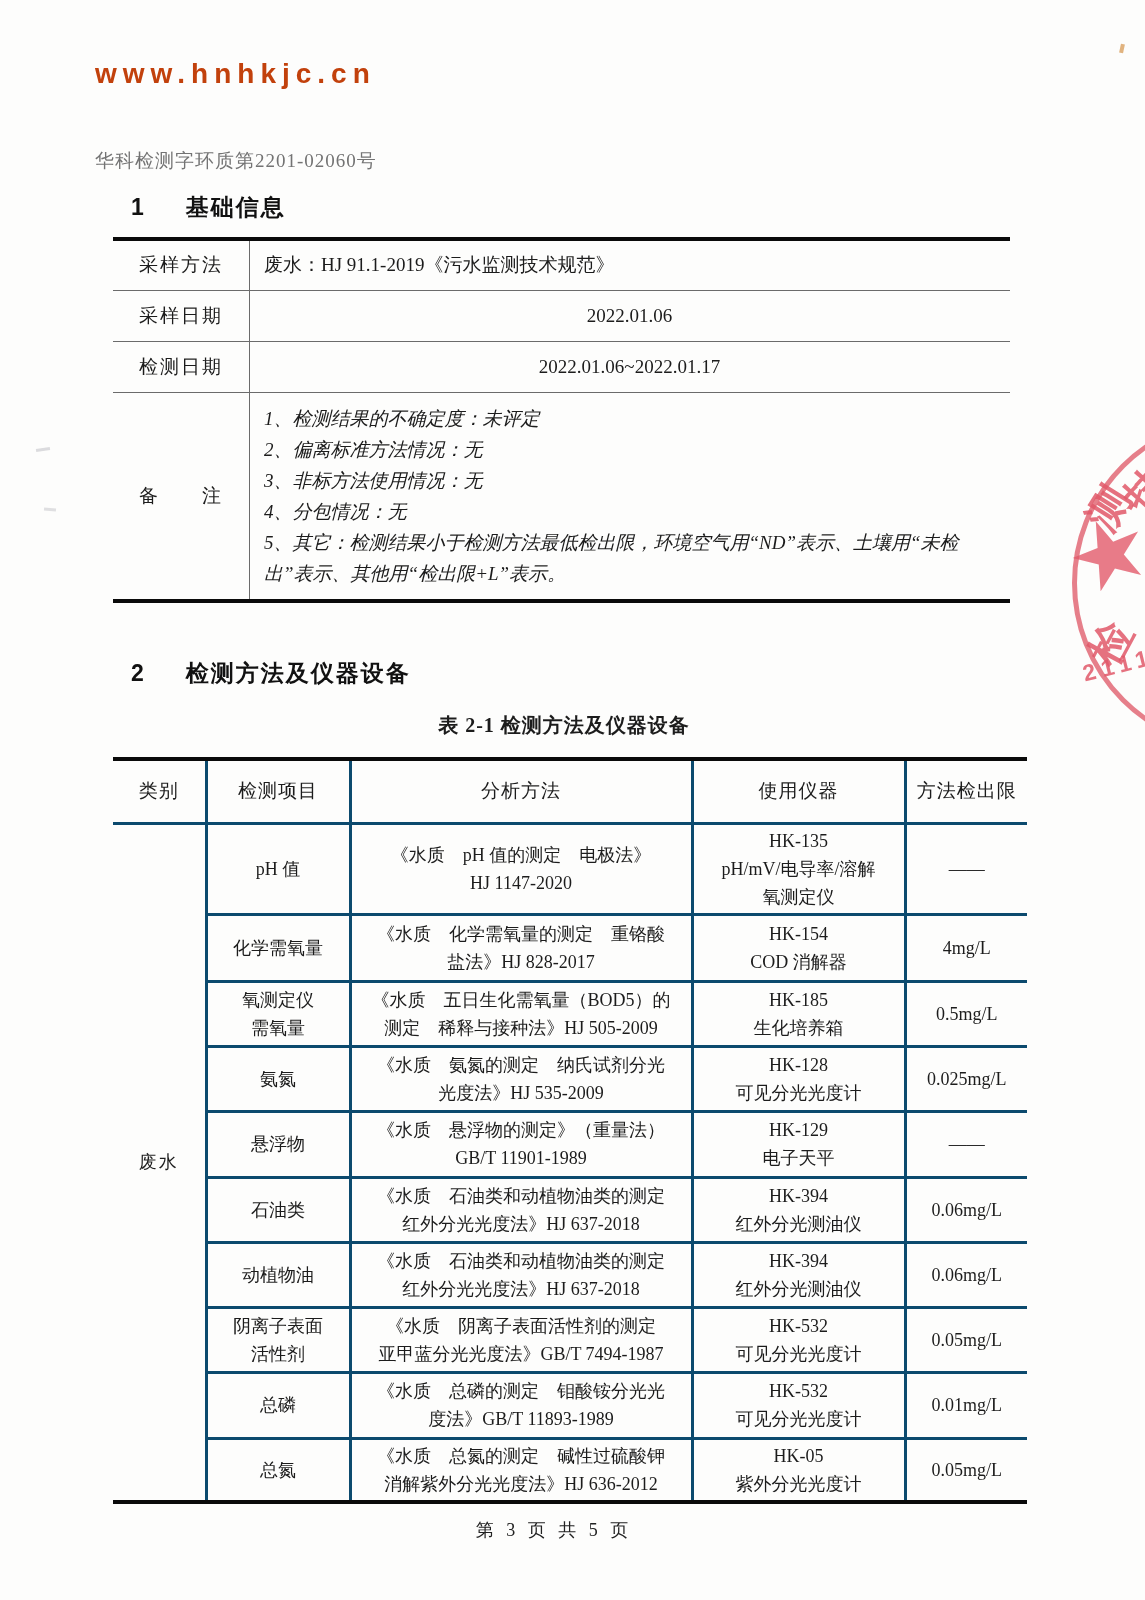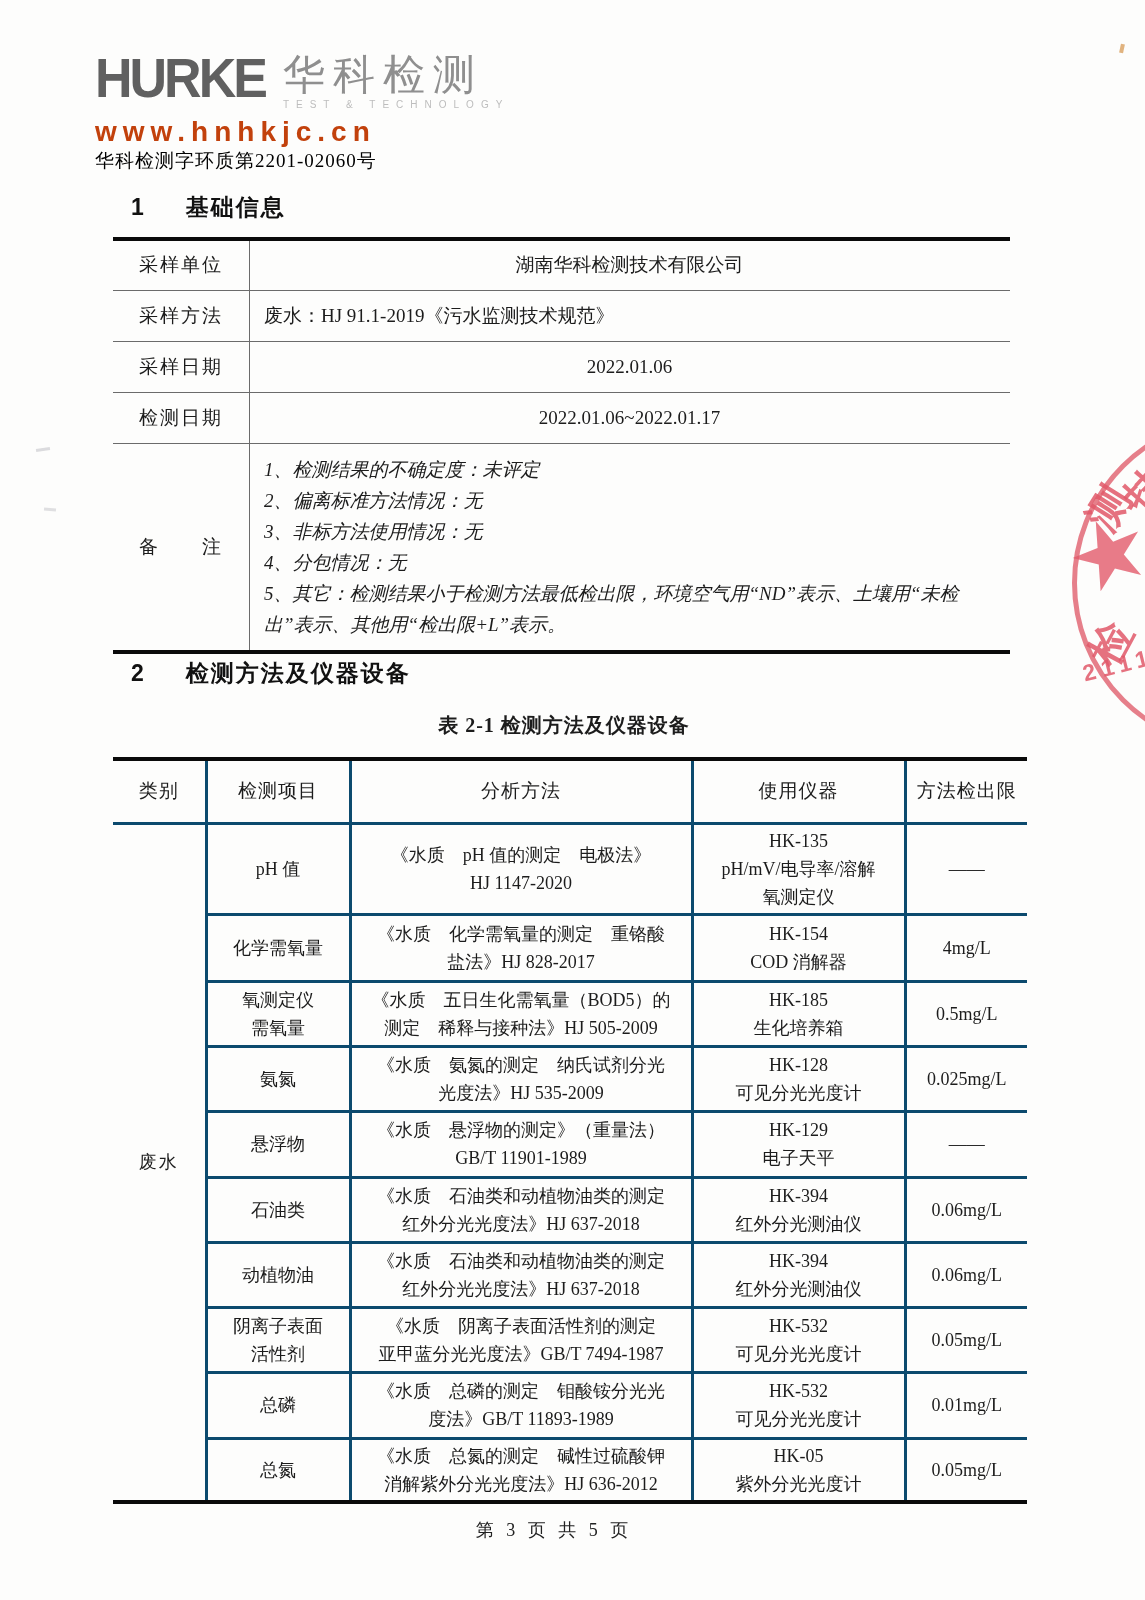--- a/index.html
+++ b/index.html
@@ -29,21 +29,21 @@
   .logo-sub{
     font-family:"Liberation Sans","DejaVu Sans",sans-serif;
     font-size:10px;letter-spacing:7px;color:#bdbdbd;margin-top:1px;
   }
   .logo-web{
     font-family:"Liberation Sans","DejaVu Sans",sans-serif;
     font-weight:bold;font-size:28px;letter-spacing:6px;color:#c2410c;margin-top:6px;
   }
   .doc-number{
     position:absolute;left:95px;top:148px;
-    font-size:19px;color:#000000;letter-spacing:1px;
+    font-size:19px;color:#737373;letter-spacing:1px;
   }
   
   .sec-title{
     position:absolute;left:131px;
     font-family:"Liberation Sans","DejaVu Sans",sans-serif;
     font-weight:bold;font-size:23px;color:#111;
   }
   .sec-title .sec-no{display:inline-block;}
   .sec-title .sec-txt{display:inline-block;margin-left:42px;letter-spacing:2px;}
   
@@ -122,41 +122,30 @@
   .art-1{left:1120px;top:44px;width:4px;height:9px;background:rgba(210,140,60,0.65);transform:rotate(12deg);}
   .art-2{left:36px;top:448px;width:14px;height:3px;background:rgba(120,120,130,0.25);transform:rotate(-8deg);}
   .art-3{left:44px;top:508px;width:12px;height:3px;background:rgba(120,120,130,0.22);transform:rotate(5deg);}
 </style>
 </head>
 <body>
 
 <div class="page">
 
   <div class="logo-block">
-    <div class="logo-row">
-      <div class="logo-en">HURKE</div>
-      <div class="logo-cn-wrap">
-        <div class="logo-cn">华科检测</div>
-        <div class="logo-sub">TEST &amp; TECHNOLOGY</div>
-      </div>
-    </div>
     <div class="logo-web">www.hnhkjc.cn</div>
   </div>
   <div class="doc-number">华科检测字环质第2201-02060号</div>
 
   <div class="sec-title" style="top:192px;">
     <span class="sec-no">1</span><span class="sec-txt">基础信息</span>
   </div>
 
   <table class="info-table">
     <tbody>
-        <tr class="r-std">
-      <td class="lbl">采样单位</td>
-      <td class="val center">湖南华科检测技术有限公司</td>
-    </tr>
     <tr class="r-std">
       <td class="lbl">采样方法</td>
       <td class="val">废水：HJ 91.1-2019《污水监测技术规范》</td>
     </tr>
     <tr class="r-std">
       <td class="lbl">采样日期</td>
       <td class="val center">2022.01.06</td>
     </tr>
     <tr class="r-std">
       <td class="lbl">检测日期</td>

